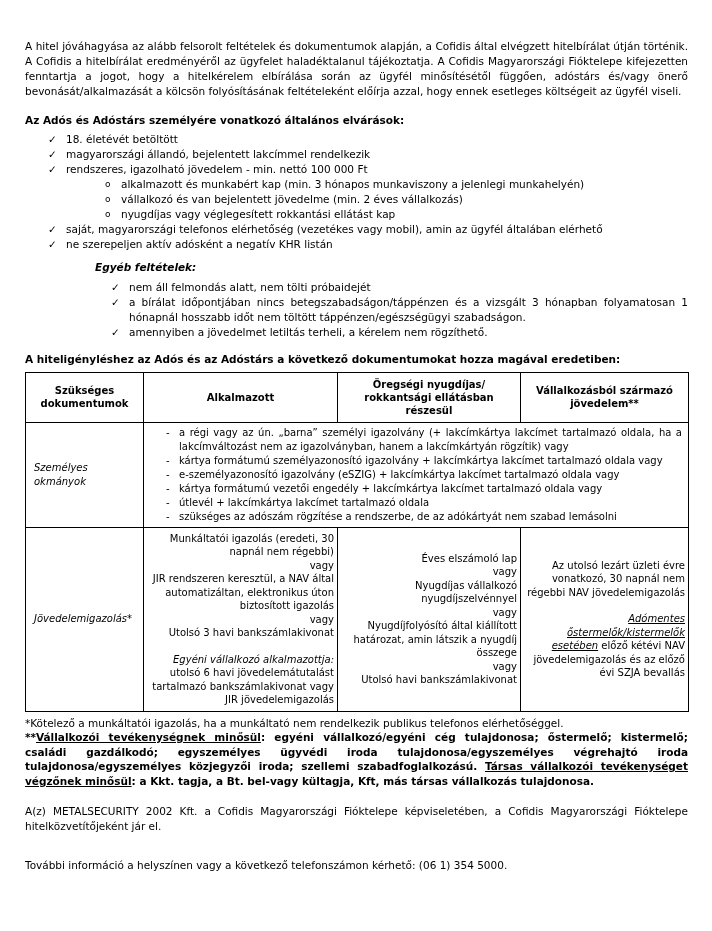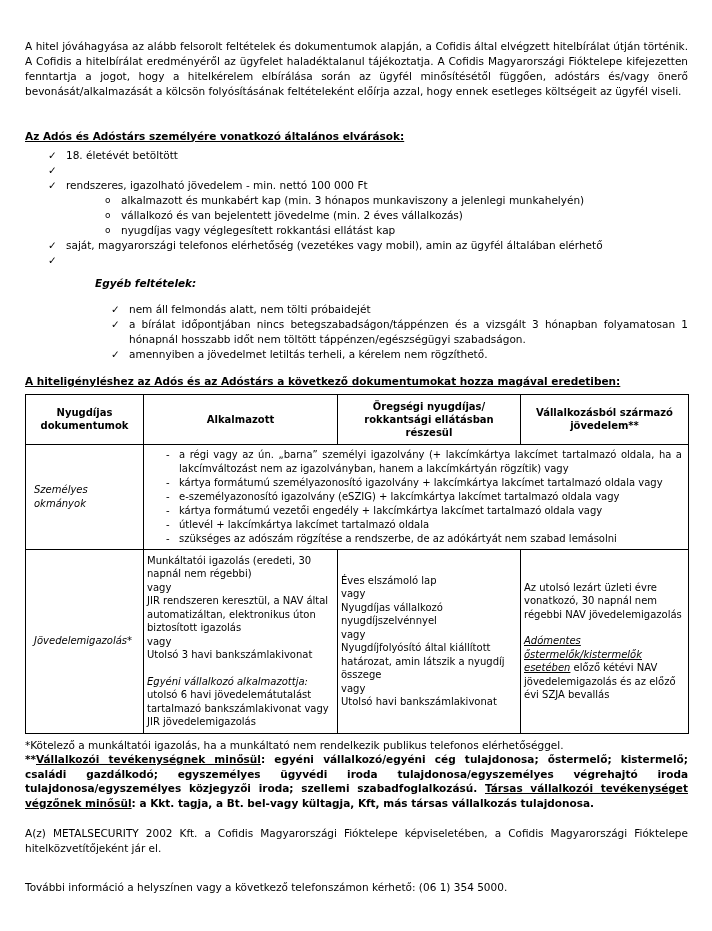--- a/index.html
+++ b/index.html
@@ -5,67 +5,68 @@
   * { box-sizing: border-box; }
   html, body { margin: 0; padding: 0; }
   body {
     width: 712px; height: 931px; overflow: hidden;
     background: #fff; color: #000;
     font-family: "DejaVu Sans", "Liberation Sans", sans-serif;
     font-size: 10.5px;
   }
   .page { padding: 28px 24px 0 25px; }
   .para { text-align: justify; line-height: 15px; }
-  .heading { font-weight: bold; text-decoration: underline; line-height: 15px; }
+  .heading { font-weight: bold; line-height: 15px; }
   .cl-row { display: flex; line-height: 15px; }
   .mk { flex: none; }
   .mk-check { width: 18px; margin-left: 23px; }
   .mk-circle { width: 16px; margin-left: 80px; font-size: 9px; }
   .egyeb { margin-left: 70px; margin-top: 8px; }
-  .egyeb-h { font-weight: bold; font-style: italic; line-height: 15px; margin-bottom: 11px; }
+  .egyeb-h { font-weight: bold; font-style: italic; line-height: 15px; margin-bottom: 5px; }
   .egyeb .mk-check { margin-left: 16px; }
   .egyeb .tx { text-align: justify; }
 
   table.docs {
     border-collapse: collapse; width: 663px; table-layout: fixed;
     font-size: 10px; margin-top: 5px;
   }
   table.docs th, table.docs td { border: 1.5px solid #000; }
   table.docs th { font-weight: bold; text-align: center; line-height: 13px; padding: 5px 2px; vertical-align: middle; }
   td.label { font-style: italic; vertical-align: middle; padding: 2px 8px 2px 8px; line-height: 14px; }
   td.doclist { vertical-align: top; padding: 3px 6px; line-height: 14px; }
   .dash-item { display: flex; }
   .dash-item .mk { width: 13px; margin-left: 16px; }
   .dash-item .tx { flex: 1; text-align: justify; }
-  td.center { text-align: left; vertical-align: middle; line-height: 13.5px; padding: 4px 3px; }
+  td.center { text-align: right; vertical-align: middle; line-height: 13.5px; padding: 4px 3px; }
   .sp { height: 13px; }
   .it { font-style: italic; }
   .iu { font-style: italic; text-decoration: underline; }
   .ul { text-decoration: underline; }
   .fn { line-height: 14.5px; text-align: justify; }
 
   .mb4 { margin-bottom: 4px; } .mb12 { margin-bottom: 12px; }
-  .mb14 { margin-bottom: 30px; } .mb16 { margin-bottom: 16px; font-weight: bold; } .mb24 { margin-bottom: 24px; }
+  .mb14 { margin-bottom: 14px; } .mb16 { margin-bottom: 16px; font-weight: bold; } .mb24 { margin-bottom: 24px; }
 </style>
 </head>
 <body>
 
 <div class="page">
 
   <p class="para mb14">A hitel jóváhagyása az alább felsorolt feltételek és dokumentumok alapján, a Cofidis által elvégzett hitelbírálat útján történik. A Cofidis a hitelbírálat eredményéről az ügyfelet haladéktalanul tájékoztatja. A Cofidis Magyarországi Fióktelepe kifejezetten fenntartja a jogot, hogy a hitelkérelem elbírálása során az ügyfél minősítésétől függően, adóstárs és/vagy önerő bevonását/alkalmazását a kölcsön folyósításának feltételeként előírja azzal, hogy ennek esetleges költségeit az ügyfél viseli.</p>
 
   <div class="heading mb4">Az Adós és Adóstárs személyére vonatkozó általános elvárások:</div>
 
   <div>
     <div class="cl-row">
         <span class="mk mk-check">✓</span>
         <span class="tx">18. életévét betöltött</span>
       </div>
     <div class="cl-row">
         <span class="mk mk-check">✓</span>
+        <span class="tx">magyarországi állandó, bejelentett lakcímmel rendelkezik</span>
       </div>
     <div class="cl-row">
         <span class="mk mk-check">✓</span>
         <span class="tx">rendszeres, igazolható jövedelem - min. nettó 100 000 Ft</span>
       </div>
     <div class="cl-row">
         <span class="mk mk-circle">o</span>
         <span class="tx">alkalmazott és munkabért kap (min. 3 hónapos munkaviszony a jelenlegi munkahelyén)</span>
       </div>
     <div class="cl-row">
@@ -75,20 +76,21 @@
     <div class="cl-row">
         <span class="mk mk-circle">o</span>
         <span class="tx">nyugdíjas vagy véglegesített rokkantási ellátást kap</span>
       </div>
     <div class="cl-row">
         <span class="mk mk-check">✓</span>
         <span class="tx">saját, magyarországi telefonos elérhetőség (vezetékes vagy mobil), amin az ügyfél általában elérhető</span>
       </div>
     <div class="cl-row">
         <span class="mk mk-check">✓</span>
+        <span class="tx">ne szerepeljen aktív adósként a negatív KHR listán</span>
       </div>
   </div>
 
   <div class="egyeb mb12">
     <div class="egyeb-h">Egyéb feltételek:</div>
     <div class="cl-row">
         <span class="mk mk-check">✓</span>
         <span class="tx">nem áll felmondás alatt, nem tölti próbaidejét</span>
       </div>
     <div class="cl-row">
@@ -106,21 +108,21 @@
   <table class="docs mb4">
     <colgroup>
       <col style="width:118px">
         <col style="width:194px">
         <col style="width:183px">
         <col style="width:168px">
     </colgroup>
     <tbody>
         <tr>
       <th>
-        <div>Nyugdíjas</div>
+        <div>Szükséges</div>
         <div>dokumentumok</div>
       </th>
       <th>
         <div>Alkalmazott</div>
       </th>
       <th>
         <div>Öregségi nyugdíjas/</div>
         <div>rokkantsági ellátásban részesül</div>
       </th>
       <th>

